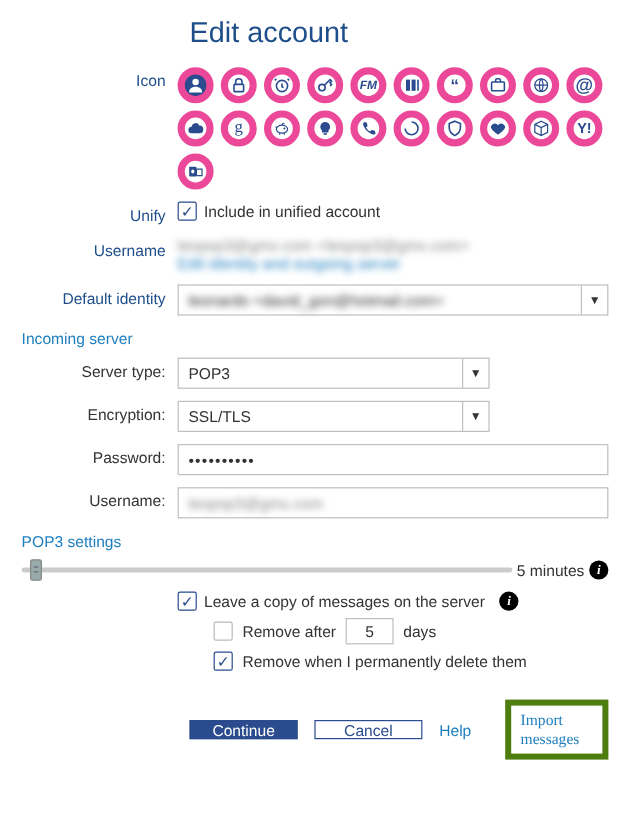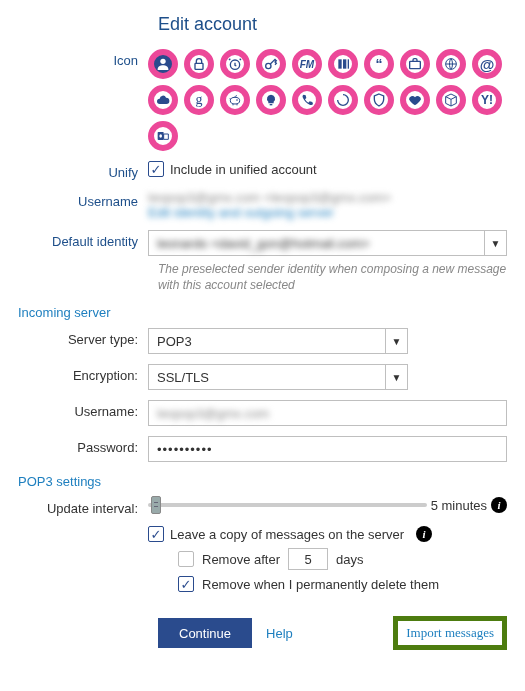--- a/index.html
+++ b/index.html
@@ -7,21 +7,21 @@
     margin: 0;
     font-family: "Segoe UI", Arial, sans-serif;
     font-size: 13px;
     color: #333;
     background: #fff;
     width: 525px;
   }
   .page { padding: 14px 18px 18px 18px; }
   .title {
     color: #1e4f8a;
-    font-size: 18px;
+    font-size: 24px;
     font-weight: 400;
     margin: 0 0 14px 140px;
   }
   .row { display: flex; align-items: flex-start; margin-bottom: 10px; }
   .label {
     width: 130px;
     text-align: right;
     color: #1e4f8a;
     padding-right: 10px;
     padding-top: 4px;
@@ -109,21 +109,21 @@
     font-family: Georgia, serif; font-size:11px; font-weight:bold; cursor:pointer;
   }
   .sub-options { margin-left: 160px; margin-top:6px; }
   .sub-options .checkbox-row { margin: 6px 0; gap:8px; }
   .days-input {
     width: 40px; height: 22px; border:1px solid #bfbfbf; text-align:center;
     display:inline-flex; align-items:center; justify-content:center;
   }
   .buttons { display:flex; align-items:center; gap:14px; margin: 24px 0 0 140px; }
   .btn {
-    height: 30px; padding: 0 20px; border:1px solid #2a4b8d;
+    height: 16px; padding: 0 20px; border:1px solid #2a4b8d;
     display:flex; align-items:center; justify-content:center;
     cursor:pointer; font-size:13px; border-radius:0;
     min-width: 90px;
   }
   .btn.primary { background:#2a4b8d; color:#fff; }
   .btn.secondary { background:#fff; color:#2a4b8d; }
   .import-box {
     border: 5px solid #4d7c0f;
     padding: 4px 8px;
     color:#1e7fbf;
@@ -272,21 +272,20 @@
 
   <div class="row" style="margin-bottom:2px">
     <div class="label">Default identity</div>
     <div class="field">
       <div class="combo">
         <div class="combo-text blur" style="filter:blur(3px)">leonardo &lt;david_gon@hotmail.com&gt;</div>
         <div class="combo-btn">▼</div>
       </div>
     </div>
   </div>
-  <div class="helper">The preselected sender identity when composing a new message with this account selected</div>
 
   <div class="section-head">
     <span class="section-head-text link">Incoming server</span>
   </div>
 
   <div class="row">
     <div class="label dark">Server type:</div>
     <div class="field" style="max-width:260px">
       <div class="combo">
         <div class="combo-text">POP3</div>
@@ -299,43 +298,42 @@
     <div class="label dark">Encryption:</div>
     <div class="field" style="max-width:260px">
       <div class="combo">
         <div class="combo-text">SSL/TLS</div>
         <div class="combo-btn">▼</div>
       </div>
     </div>
   </div>
 
   <div class="row">
+    <div class="label dark">Password:</div>
+    <div class="field">
+      <div class="textinput">
+        <span style="letter-spacing:1px">••••••••••</span>
+      </div>
+    </div>
+  </div>
+
+  <div class="row">
     <div class="label dark">Username:</div>
     <div class="field">
       <div class="textinput">
         <span class="blur">leopop3@gmx.com</span>
       </div>
     </div>
   </div>
 
-  <div class="row">
-    <div class="label dark">Password:</div>
-    <div class="field">
-      <div class="textinput">
-        <span style="letter-spacing:1px">••••••••••</span>
-      </div>
-    </div>
-  </div>
-
   <div class="section-head">
     <span class="section-head-text link">POP3 settings</span>
   </div>
 
   <div class="row">
-    <div class="label dark">Update interval:</div>
     <div class="field slider-row">
       <div class="slider-track">
         <div class="slider-thumb"></div>
       </div>
       <span>5 minutes</span>
       <div class="info-icon">i</div>
     </div>
   </div>
 
   <div class="row" style="margin-bottom:2px">
@@ -359,17 +357,20 @@
     <div class="checkbox-row">
       <div class="checkbox">✓</div>
       <span>Remove when I permanently delete them</span>
     </div>
   </div>
 
   <div class="buttons">
     <div class="btn primary">
         <span>Continue</span>
       </div>
+    <div class="btn secondary">
+        <span>Cancel</span>
+      </div>
     <span class="link">Help</span>
     <div style="flex:1"></div>
     <div class="import-box"><span>Import messages</span></div>
   </div>
 </div>
 
 </body></html>

